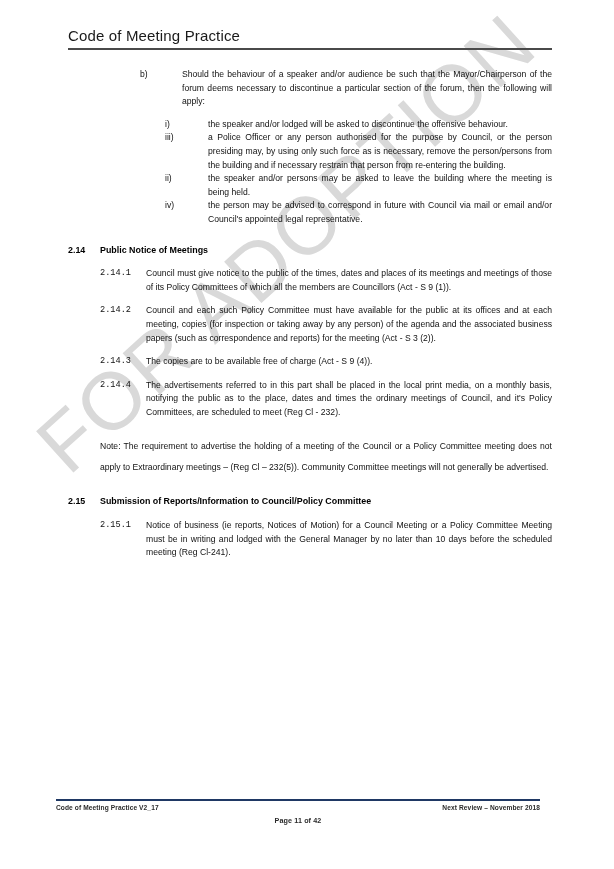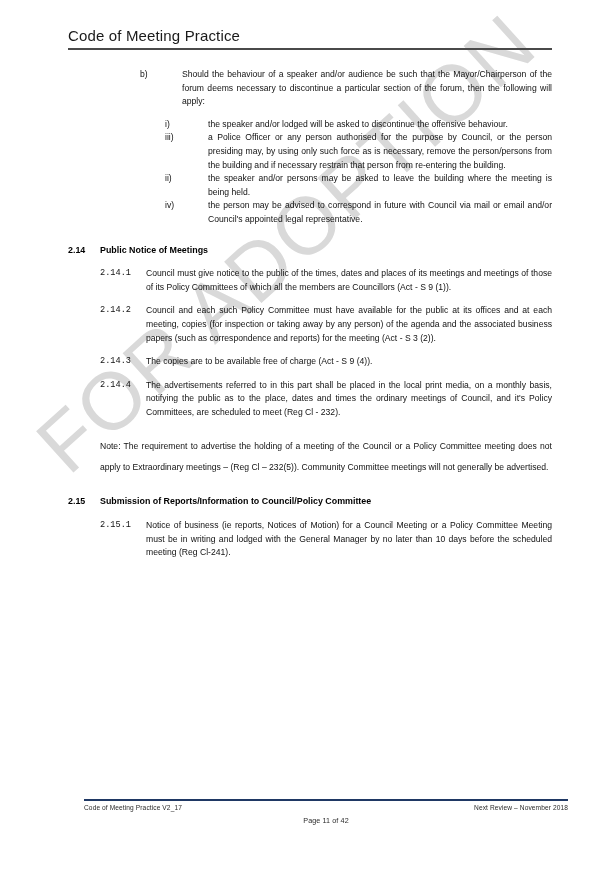--- a/index.html
+++ b/index.html
@@ -124,24 +124,25 @@
     line-height: 21px;
     text-align: justify;
     color: #111111;
     padding-left: 32px;
     padding-right: 0px;
   }
 
   
   .footer {
     position: absolute;
-    left: 84px;
+    left: 56px;
     top: 799px;
     width: 484px;
     z-index: 2;
+    font-weight: bold;
   }
   .footer-rule {
     height: 2px;
     background: #1f3864;
     width: 100%;
   }
   .footer-row {
     display: flex;
     justify-content: space-between;
     align-items: baseline;

